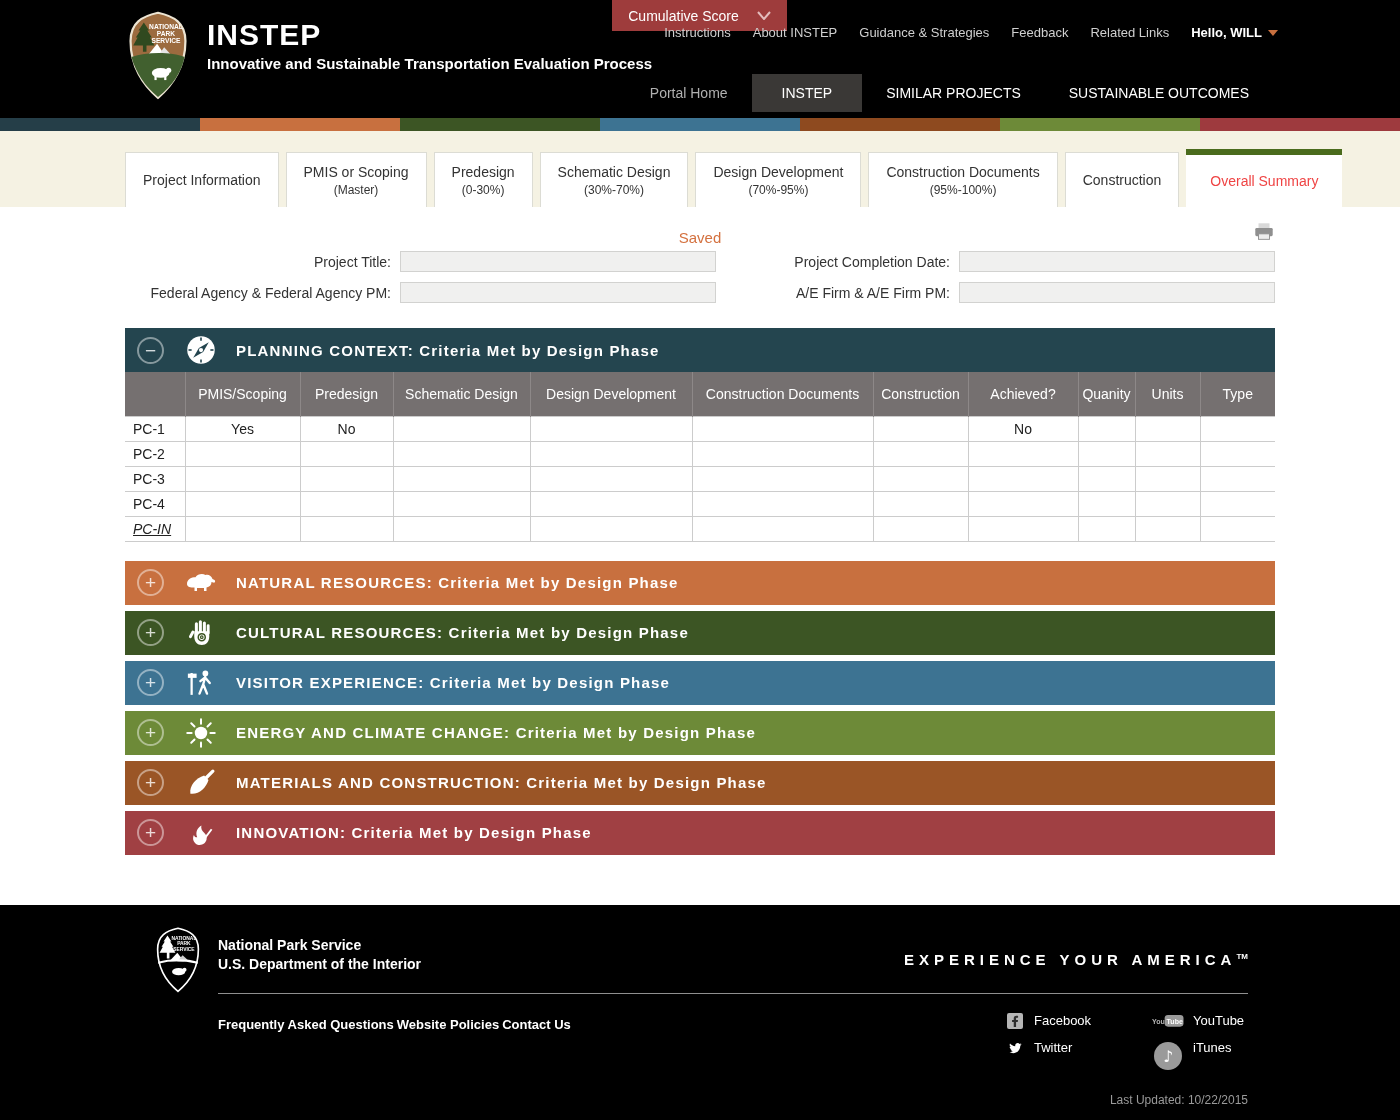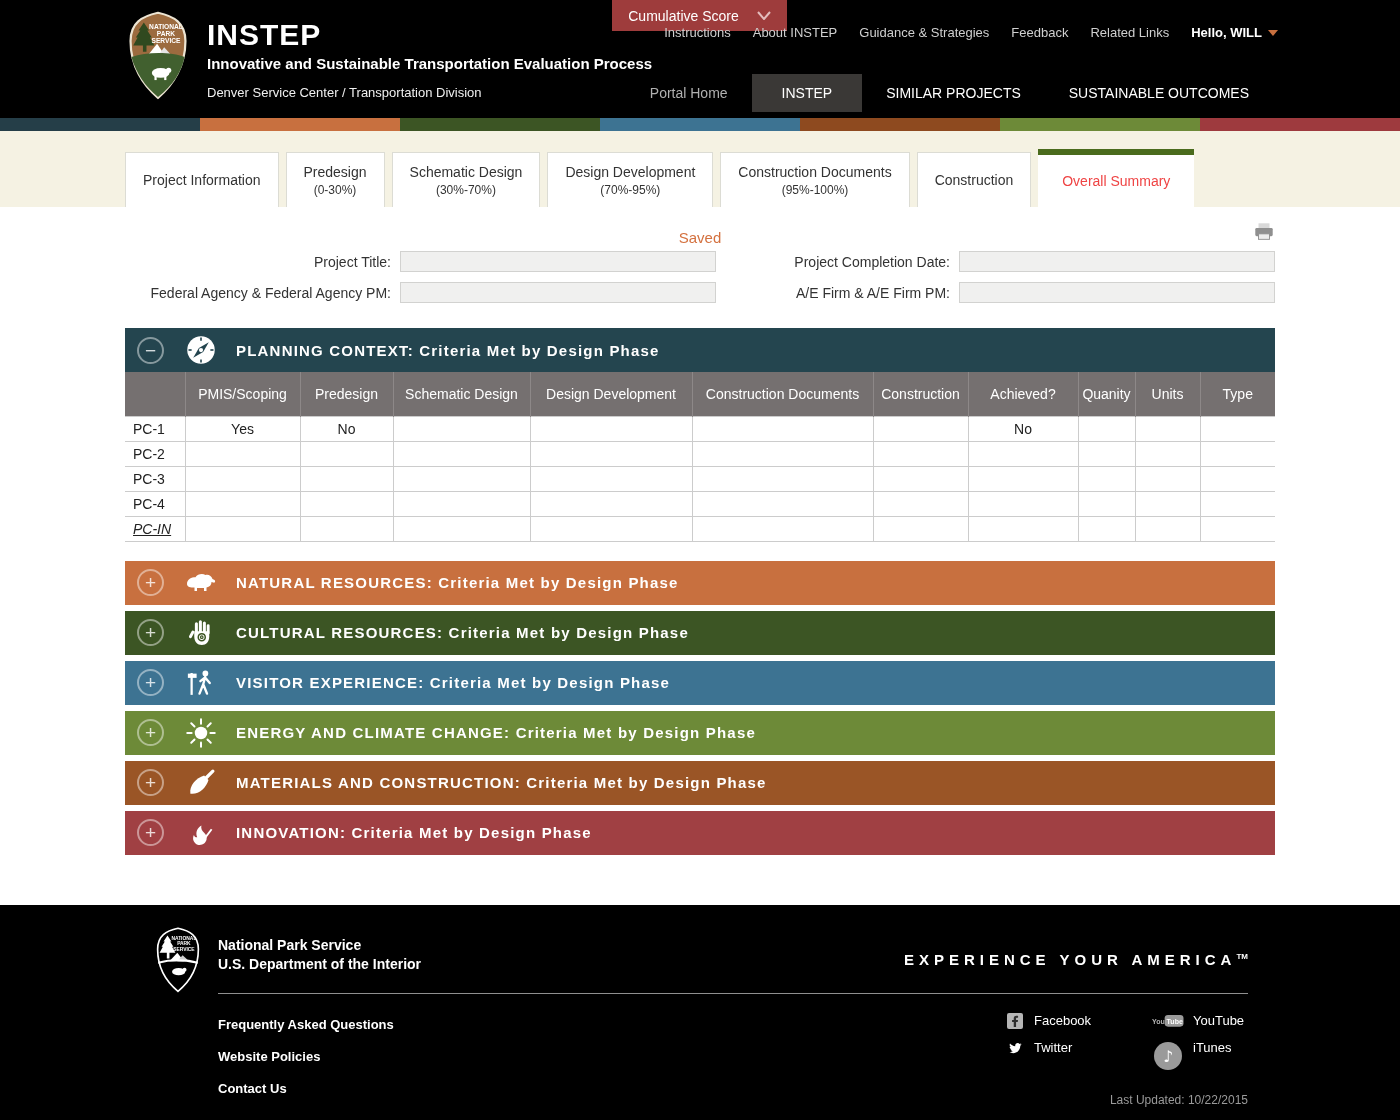--- a/index.html
+++ b/index.html
@@ -71,21 +71,21 @@
 
   .bars { margin-top:19px; display:flex; flex-direction:column; gap:6px; }
 
   
   .footer { position:relative; height:215px; background:#000; color:#fff; }
   .f-logo { position:absolute; left:155px; top:22px; width:46px; height:68px; }
   .agency { position:absolute; left:218px; top:31px; font-size:14px; font-weight:bold; line-height:1.35; }
   .tagline { position:absolute; right:152px; top:46px; font-size:15px; font-weight:bold; letter-spacing:5px; }
   .tagline sup { font-size:8px; letter-spacing:0; }
   .f-divider { position:absolute; left:218px; right:152px; top:88px; border-top:1px solid #8f8f8f; }
-  .f-links { position:absolute; left:218px; top:112px; display:flex; flex-direction:column; gap:17px; }
+  .f-links { position:absolute; left:218px; top:112px; display:flex; flex-direction:row; gap:3px; }
   .f-links span { font-size:13px; font-weight:bold; cursor:pointer; }
   .social { position:absolute; top:108px; display:flex; flex-direction:column; gap:12px; }
   .social.col1 { left:1007px; }
   .social.col2 { left:1152px; }
   .s-row { display:flex; align-items:center; height:15px; cursor:pointer; }
   .social.col1 .s-ic { width:16px; height:16px; margin-right:11px; }
   .social.col2 .s-ic { width:32px; height:16px; margin-right:9px; }
   .s-row span { font-size:13px; color:#fff; }
   .last-updated { position:absolute; right:152px; top:188px; font-size:12px; color:#9a9a9a; }
 </style>
@@ -107,21 +107,20 @@
         <path d="M5 52 C22 46 50 46 65 52 C62 68 52 84 35 97 C21 86 10 70 5 52 Z" fill="#41602f"></path>
         <ellipse cx="38" cy="70" rx="10" ry="5.5" fill="#ffffff"></ellipse>
         <circle cx="47" cy="67" r="3" fill="#ffffff"></circle>
         <rect x="31" y="73" width="2.5" height="5" fill="#ffffff"></rect>
         <rect x="42" y="73" width="2.5" height="5" fill="#ffffff"></rect>
       </svg>
     </div>
     <div class="title-block">
       <div class="app-title">INSTEP</div>
       <div class="app-subtitle">Innovative and Sustainable Transportation Evaluation Process</div>
-      <div class="org-line">Denver Service Center / Transportation Division</div>
     </div>
     <div class="cum-score">
       <span>Cumulative Score</span>
       <svg viewBox="0 0 14 9">
           <polyline points="1,1 7,8 13,1" fill="none" stroke="#e3bcbc" stroke-width="2"></polyline>
         </svg>
     </div>
     <div class="utility-nav">
         <span class="u-item">Instructions</span>
         <span class="u-item">About INSTEP</span>
@@ -148,20 +147,24 @@
       <div style="background: rgb(61, 115, 146);"></div>
       <div style="background: rgb(142, 74, 31);"></div>
       <div style="background: rgb(109, 138, 56);"></div>
       <div style="background: rgb(158, 58, 62);"></div>
     </div>
 
   <div class="tab-band">
     <div class="tabs">
         <div class="tab">
           <div class="l1">Project Information</div>
+        </div>
+        <div class="tab">
+          <div class="l1">PMIS or Scoping</div>
+          <div class="l2">(Master)</div>
         </div>
         <div class="tab">
           <div class="l1">Predesign</div>
           <div class="l2">(0-30%)</div>
         </div>
         <div class="tab">
           <div class="l1">Schematic Design</div>
           <div class="l2">(30%-70%)</div>
         </div>
         <div class="tab">

